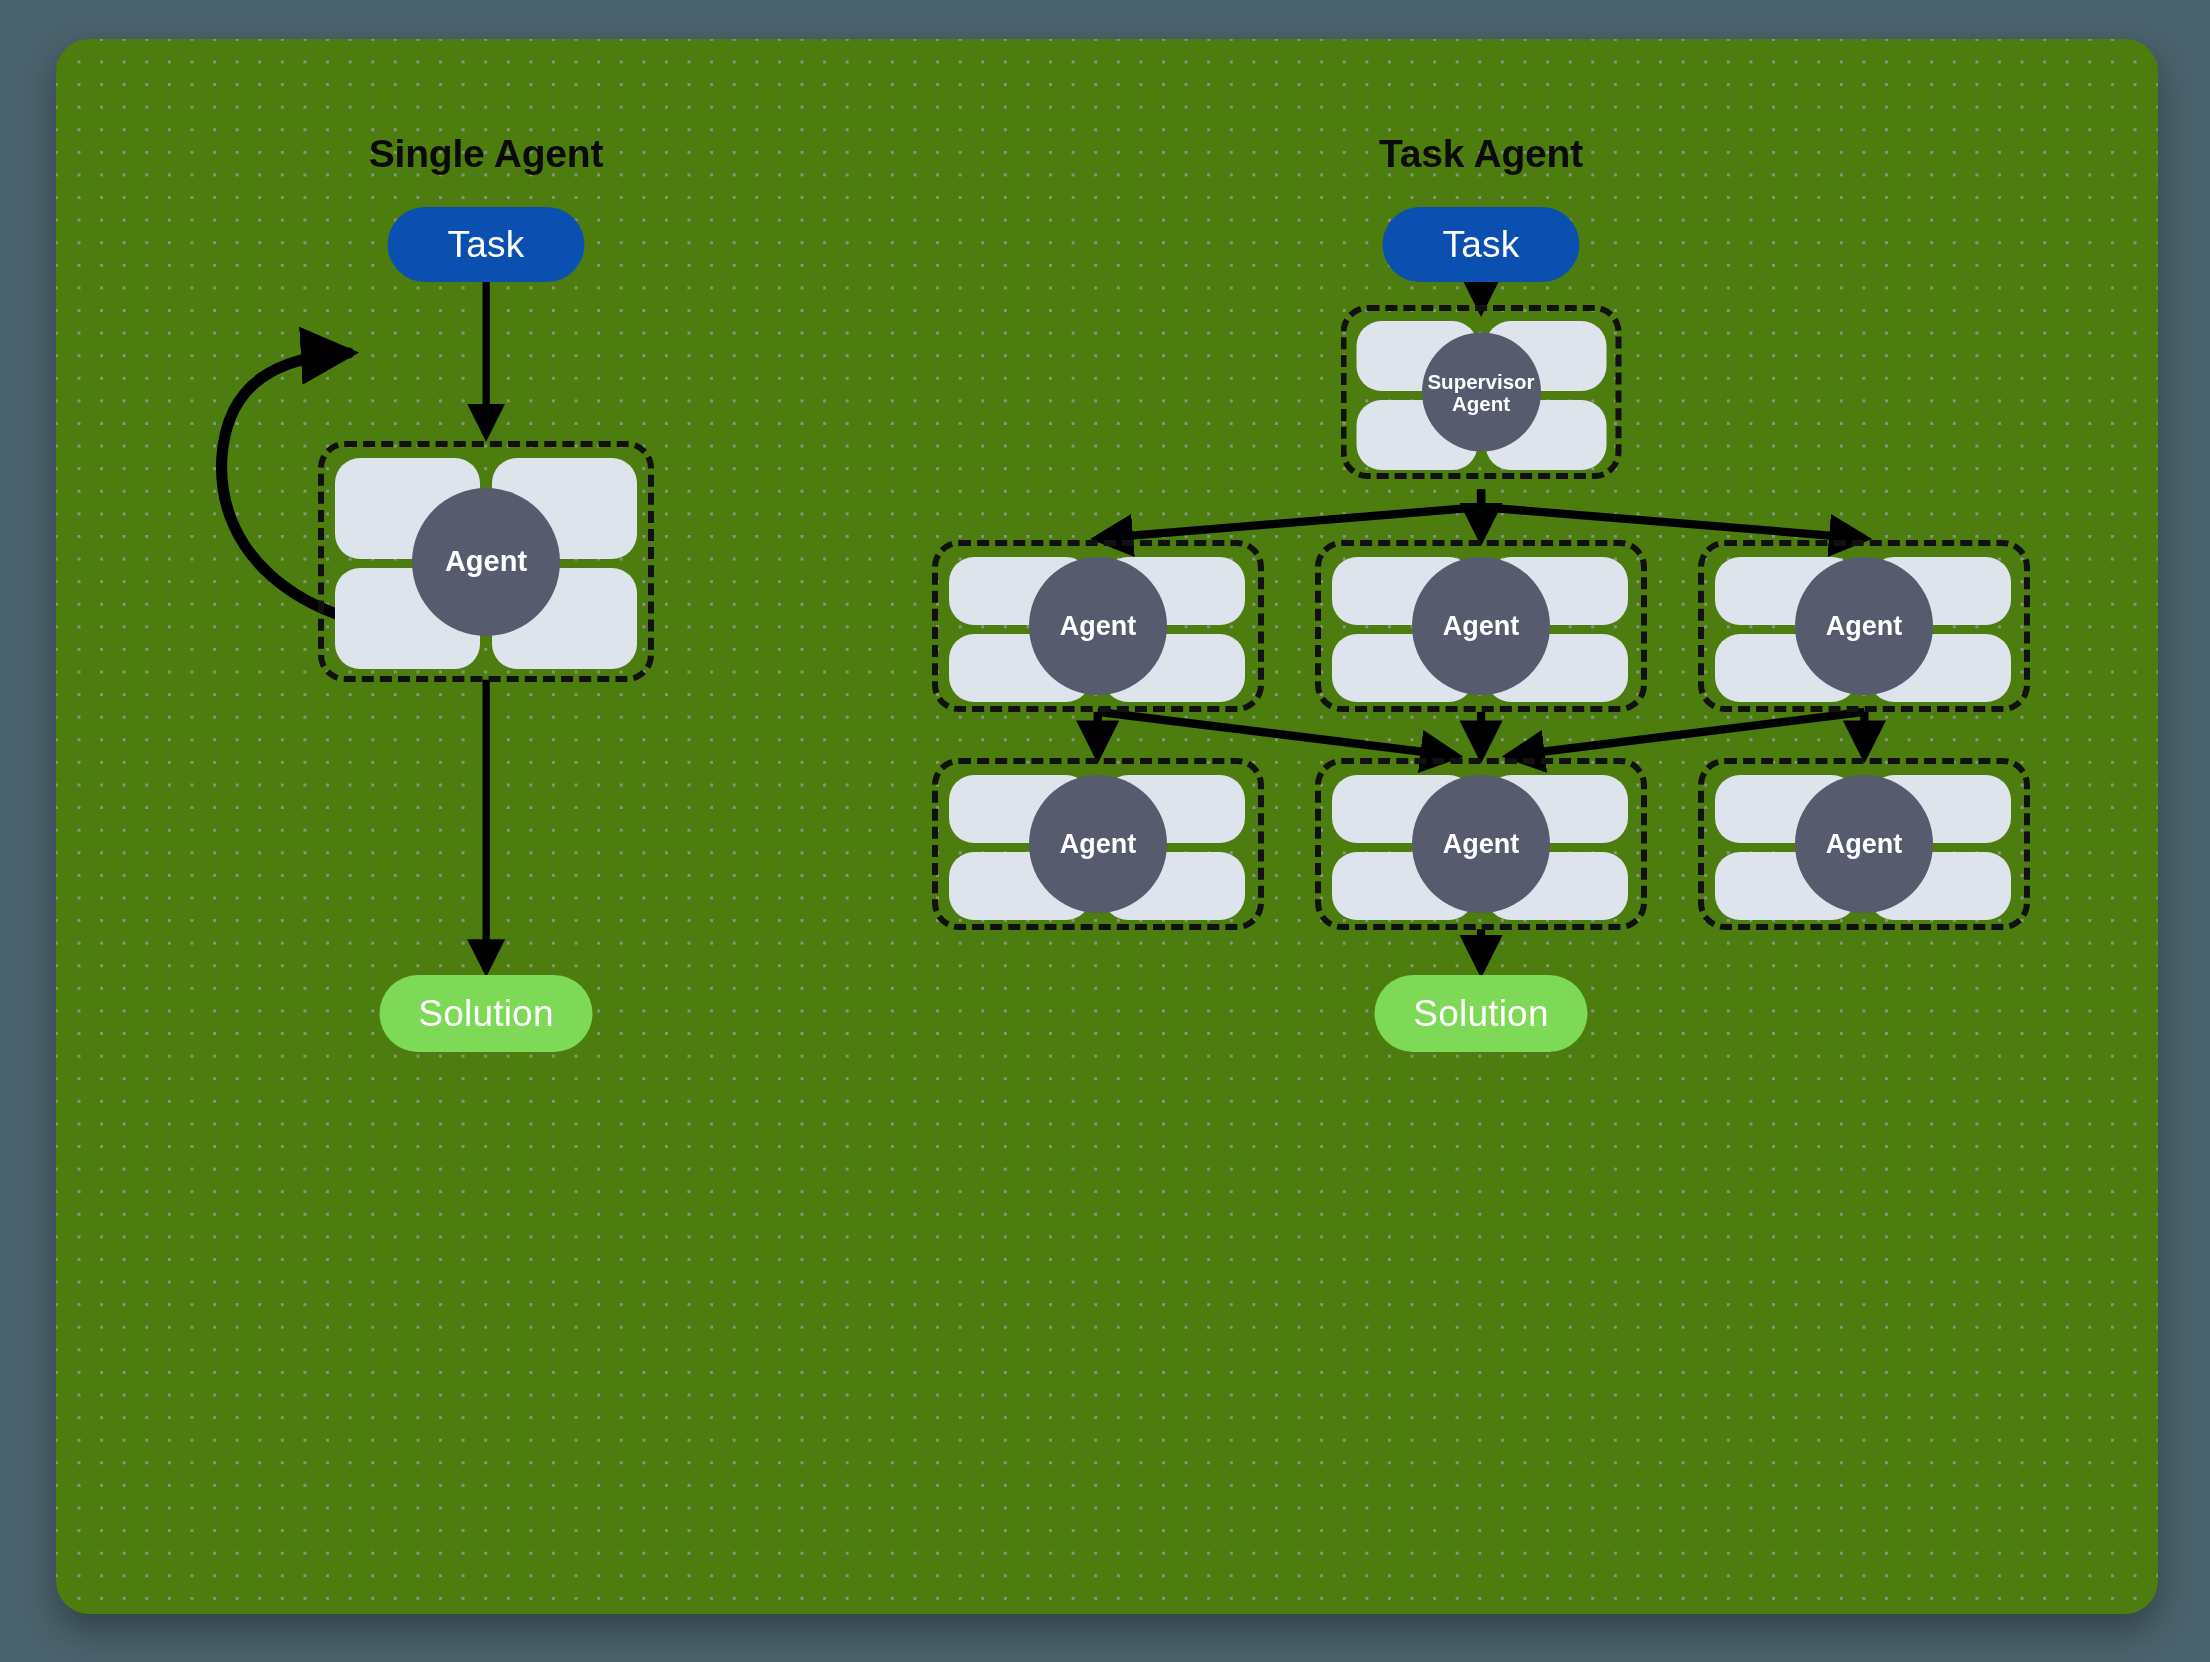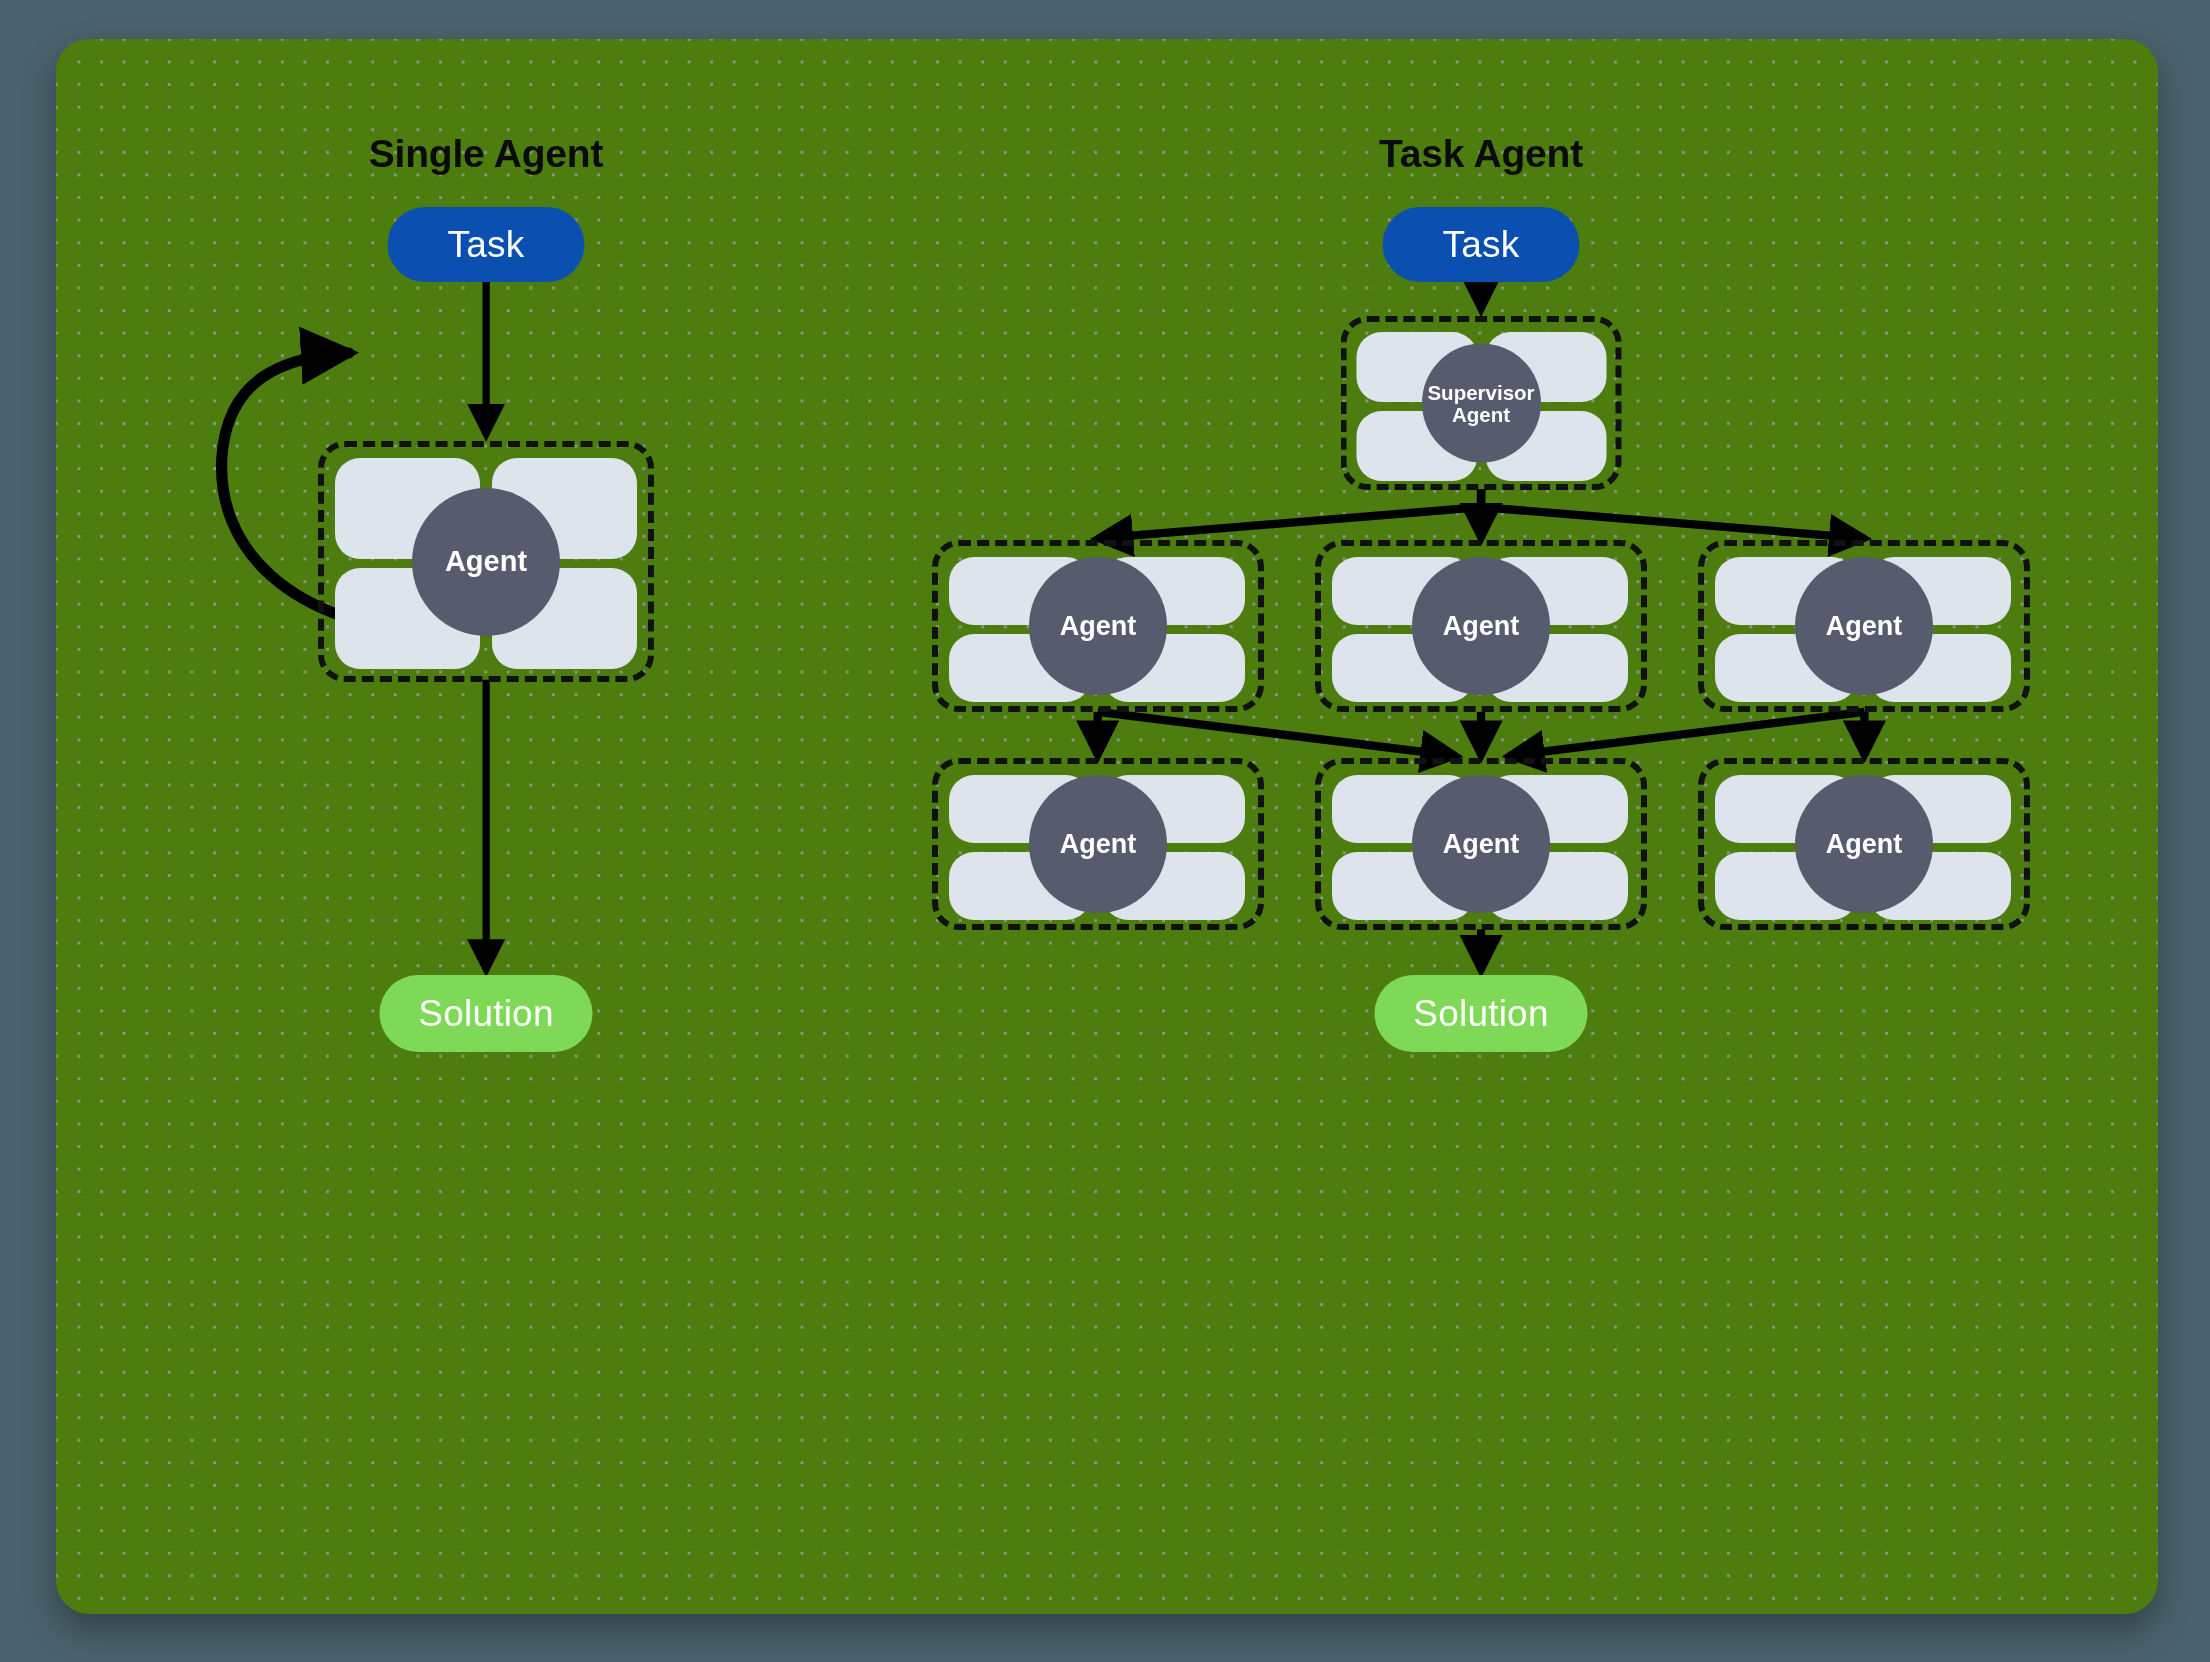--- a/index.html
+++ b/index.html
@@ -167,21 +167,21 @@
     <div class="pill solution" style="left:430px; top:936px; width:213px; height:77px;">
       <span>Solution</span>
     </div>
 
     <div class="panel-title" style="left:1425px; top:93px;">Task Agent</div>
 
     <div class="pill task" style="left:1425px; top:168px; width:197px; height:75px;">
       <span>Task</span>
     </div>
 
-    <div class="agent-box" style="left:1425px; top:277px; width:281px; height:174px;">
+    <div class="agent-box" style="left:1425px; top:266px; width:281px; height:174px;">
       <div class="quad" style="left:9.8px;  top:9.8px;  width:121px; height:70px;"></div>
       <div class="quad" style="left:139px; top:9.8px;  width:121px; height:70px;"></div>
       <div class="quad" style="left:9.8px;  top:89px;  width:121px; height:70px;"></div>
       <div class="quad" style="left:139px; top:89px;  width:121px; height:70px;"></div>
       <div class="core" style="width:119px; height:119px; font-size:20.5px;">Supervisor
 Agent</div>
     </div>
 
     <div class="agent-box" style="left:1042px; top:501px; width:332px; height:172px;">
       <div class="quad" style="left:10.7px;  top:10.7px;  width:142px; height:68px;"></div>

